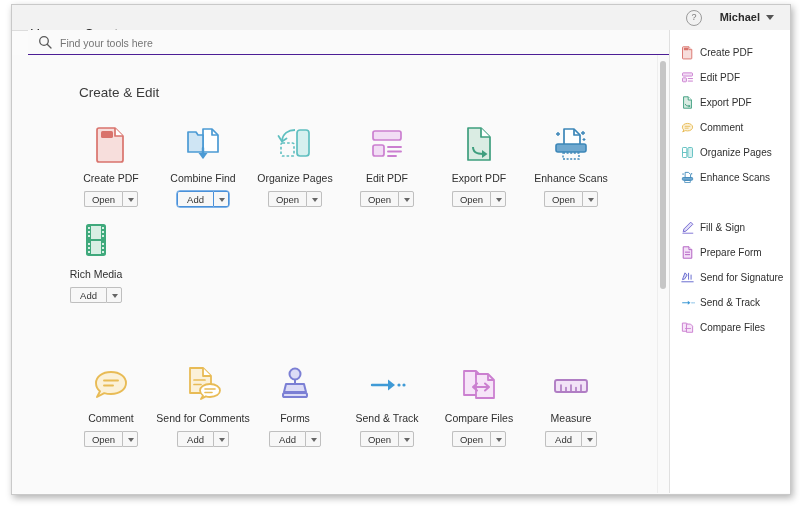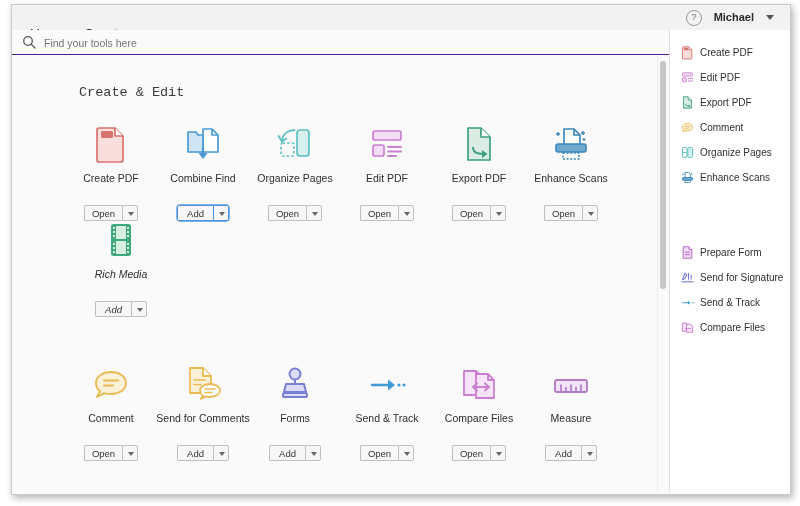--- a/index.html
+++ b/index.html
@@ -29,32 +29,32 @@
   }
   .tab.t-home{left:8px;}
   .tab.t-tools{left:62px;}
   .tab.active{border-bottom:2px solid #333;}
   .helpicon{
     position:absolute;right:88px;top:5px;width:14px;height:14px;
     border:1px solid #9b9b9b;border-radius:50%;
     font-size:9px;line-height:13px;text-align:center;color:#7a7a7a;
   }
   .username{
-    position:absolute;right:36px;top:0;height:25px;line-height:25px;
+    position:absolute;right:30px;top:0;height:25px;line-height:25px;
     font-size:11px;color:#2b2b2b;font-weight:bold;
   }
   .usercaret{
     position:absolute;right:16px;top:10px;
     width:0;height:0;border-left:4px solid transparent;
     border-right:4px solid transparent;border-top:5px solid #555;
   }
 
   
   .searchbar{
-    position:absolute;left:0;top:25px;width:681px;height:24px;
+    position:absolute;left:16px;top:25px;width:681px;height:24px;
     background:#fafafa;border-bottom:6px solid #4c1d95;
   }
   .search-ico{position:absolute;left:10px;top:5px;}
   .search-input{
     position:absolute;left:30px;top:0;height:24px;line-height:24px;
     width:380px;border:none;background:transparent;outline:none;
     font-size:10.5px;color:#a9a9a9;
     font-family:"Liberation Sans","DejaVu Sans",sans-serif;
   }
 
@@ -65,21 +65,21 @@
   }
   .section-title{
     position:absolute;font-size:13.5px;color:#3a3a3a;
   }
   .tile{position:absolute;width:108px;text-align:center;}
   .tile .ico{height:48px;display:flex;align-items:flex-end;justify-content:center;}
   .tile .label{
     margin-top:7px;font-size:10.5px;color:#2f2f2f;line-height:12px;
   }
   .btnwrap{
-    margin:21px auto 0;display:inline-flex;height:16px;
+    margin:7px auto 0;display:inline-flex;height:16px;
   }
   .btn{
     min-width:36px;padding:0 7px;height:16px;line-height:15px;
     font-size:9.5px;color:#333;background:#f7f7f7;
     border:1px solid #bfbfbf;border-right:none;
     border-radius:2px 0 0 2px;text-align:center;
     box-sizing:border-box;
   }
   .btn-drop{
     width:16px;height:16px;background:#f7f7f7;
@@ -145,21 +145,21 @@
     <span class="search-ico">
       <svg width="14" height="14" viewBox="0 0 14 14">
           <circle cx="6" cy="6" r="4.3" fill="none" stroke="#5a5a5a" stroke-width="1.3"></circle>
           <line x1="9.2" y1="9.2" x2="13" y2="13" stroke="#5a5a5a" stroke-width="1.3" stroke-linecap="round"></line>
         </svg>
     </span>
     <input class="search-input" type="text" placeholder="Find your tools here" style="">
   </div>
 
   <div class="main">
-    <div class="section-title" style="left:67px;top:30px;font-family:Liberation Mono, monospace;">Create &amp; Edit</div>
+    <div class="section-title" style="left:67px;top:30px;">Create &amp; Edit</div>
 
     <div class="tile" style="left:45px;top:62px;">
       <div class="ico">
         <svg width="42" height="42" viewBox="0 0 42 42">
             <path d="M9 5 h16 l8 8 v24 a2 2 0 0 1 -2 2 h-22 a2 2 0 0 1 -2 -2 v-30 a2 2 0 0 1 2 -2 z" fill="#f7dedc" stroke="#d9736c" stroke-width="1.7" stroke-linejoin="round"></path>
             <path d="M25 5 v8 h8" fill="#fff" stroke="#d9736c" stroke-width="1.7" stroke-linejoin="round"></path>
             <rect x="11" y="8" width="12" height="7" rx="1.6" fill="#d9736c"></rect>
           </svg>
       </div>
       <div class="label">Create PDF</div>
@@ -247,21 +247,21 @@
             <path d="M35 15 l0 3 M33.5 16.5 l3 0" stroke="#3c86b8" stroke-width="1.2"></path>
           </svg>
       </div>
       <div class="label">Enhance Scans</div>
       <div class="btnwrap">
         <div class="btn">Open</div>
         <div class="btn-drop"></div>
       </div>
     </div>
 
-    <div class="tile" style="left:55px;top:158px;font-style:italic;">
+    <div class="tile" style="left:30px;top:158px;">
       <div class="ico">
         <svg width="42" height="42" viewBox="0 0 42 42">
             <rect x="12" y="6" width="18" height="30" rx="1.5" fill="#d8efe4" stroke="#3fa97c" stroke-width="2"></rect>
             <rect x="12" y="6" width="4" height="30" fill="#3fa97c"></rect>
             <rect x="26" y="6" width="4" height="30" fill="#3fa97c"></rect>
             <line x1="16" y1="21" x2="26" y2="21" stroke="#3fa97c" stroke-width="2"></line>
             <g fill="#d8efe4">
               <rect x="13" y="8" width="2" height="2"></rect>
               <rect x="13" y="12" width="2" height="2"></rect>
               <rect x="13" y="16" width="2" height="2"></rect>
@@ -465,20 +465,29 @@
             <rect x="7" y="21" width="30" height="8" rx="2" fill="#6fa8cf" stroke="#3c86b8" stroke-width="2.4"></rect>
             <rect x="14" y="30" width="16" height="6" fill="none" stroke="#3c86b8" stroke-width="2.2"></rect>
             <path d="M9 9 l0 4 M7 11 l4 0" stroke="#3c86b8" stroke-width="2"></path>
             <path d="M34 8 l0 4 M32 10 l4 0" stroke="#3c86b8" stroke-width="2"></path>
           </svg>
       </span>
       <span class="ri-label">Enhance Scans</span>
     </div>
 
 
+    <div class="rail-item" style="top:187px;">
+      <span class="ri-ico">
+        <svg width="15" height="15" viewBox="0 0 42 42">
+            <path d="M30 6 L36 12 L17 31 L9 33 L11 25 z" fill="#e0def8" stroke="#7b6fd4" stroke-width="2.8" stroke-linejoin="round"></path>
+            <line x1="8" y1="37" x2="36" y2="37" stroke="#7b6fd4" stroke-width="2.6" stroke-linecap="round"></line>
+          </svg>
+      </span>
+      <span class="ri-label">Fill &amp; Sign</span>
+    </div>
 
     <div class="rail-item" style="top:212px;">
       <span class="ri-ico">
         <svg width="15" height="15" viewBox="0 0 42 42">
             <path d="M9 5 h16 l8 8 v24 h-24 z" fill="#f3e0f7" stroke="#b464c4" stroke-width="2.8" stroke-linejoin="round"></path>
             <path d="M25 5 v8 h8" fill="#fff" stroke="#b464c4" stroke-width="2.8" stroke-linejoin="round"></path>
             <line x1="15" y1="20" x2="27" y2="20" stroke="#b464c4" stroke-width="2.8" stroke-linecap="round"></line>
             <line x1="15" y1="27" x2="27" y2="27" stroke="#b464c4" stroke-width="2.8" stroke-linecap="round"></line>
           </svg>
       </span>

